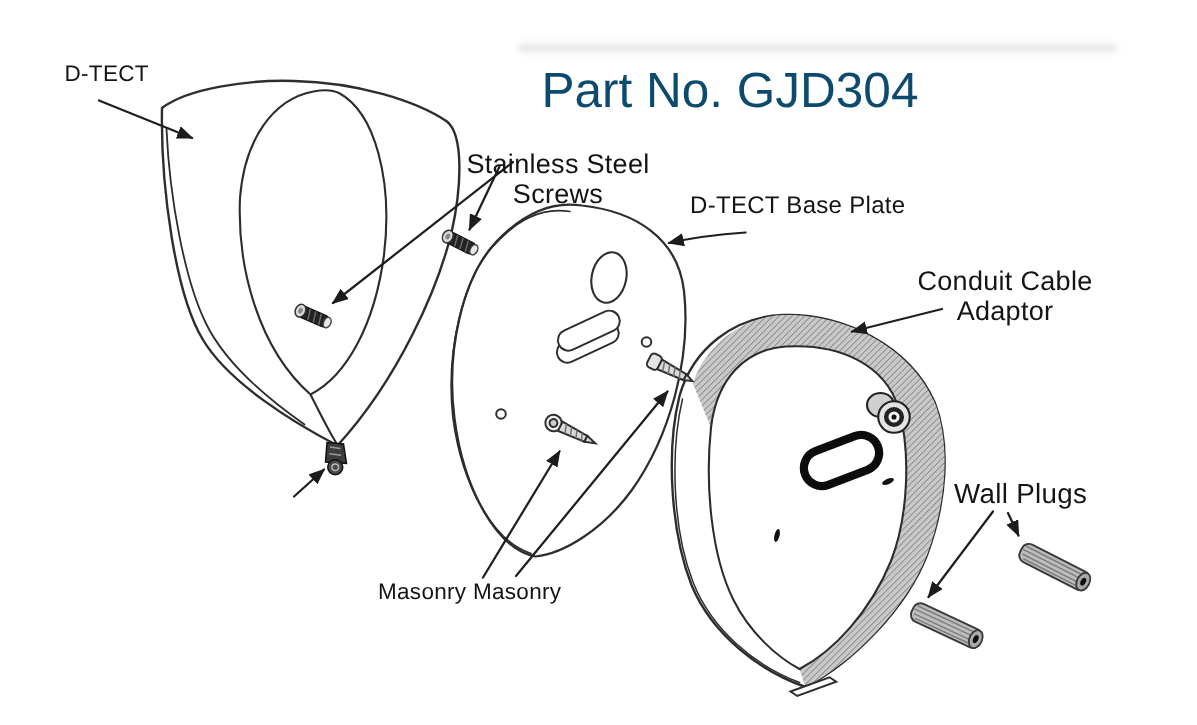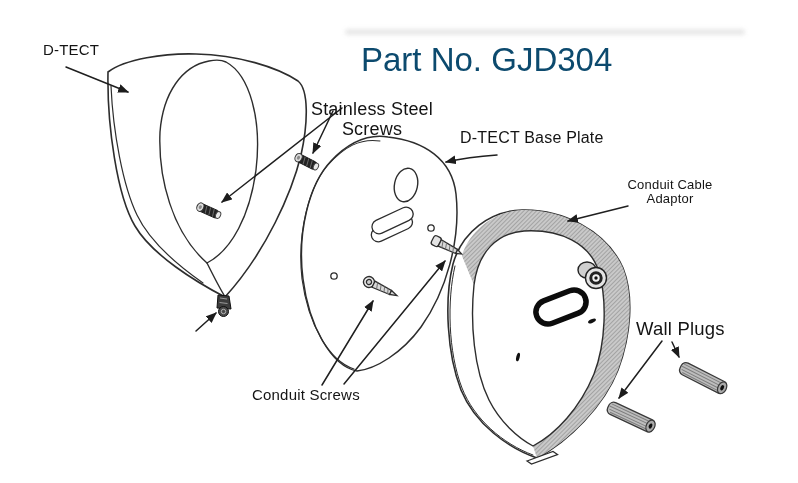--- a/index.html
+++ b/index.html
@@ -24,21 +24,21 @@
     position:absolute;
     left:361px;top:41px;
     font-size:33px;
     color:#0c4a6e;
     letter-spacing:0px;
     white-space:nowrap;
   }
   #lbl-cover{left:43px;top:42px;}
   #lbl-stainless{left:304px;top:88px;width:136px;text-align:center;font-size:18px;margin-top:12px;}
   #lbl-baseplate{left:460px;top:129px;font-size:16px;white-space:nowrap;}
-  #lbl-conduit{left:607px;top:178px;width:126px;text-align:center;font-size:13px;}
+  #lbl-conduit{left:607px;top:178px;width:126px;text-align:center;font-size:18px;}
   #lbl-captive{left:136px;top:329px;}
   #lbl-masonry{left:252px;top:387px;}
   #lbl-wallplugs{left:636px;top:319px;font-size:18.5px;}
   .top-artifact{
     position:absolute;left:345px;top:29px;width:400px;height:6px;
     background:rgba(125,125,125,0.18);
     filter:blur(2px);border-radius:3px;
   }
 </style>
 </head>
@@ -177,16 +177,16 @@
     </g>
   </svg>
 
   <div class="title">Part No. GJD304</div>
   <div class="label" id="lbl-cover">D-TECT</div>
   <div class="label" id="lbl-stainless">Stainless Steel
 Screws</div>
   <div class="label" id="lbl-baseplate">D-TECT Base Plate</div>
   <div class="label" id="lbl-conduit">Conduit Cable
 Adaptor</div>
-  <div class="label" id="lbl-masonry">Conduit Screws</div>
+  <div class="label" id="lbl-masonry">Masonry Masonry</div>
   <div class="label" id="lbl-wallplugs">Wall Plugs</div>
 
 </div>
 
 </body></html>

